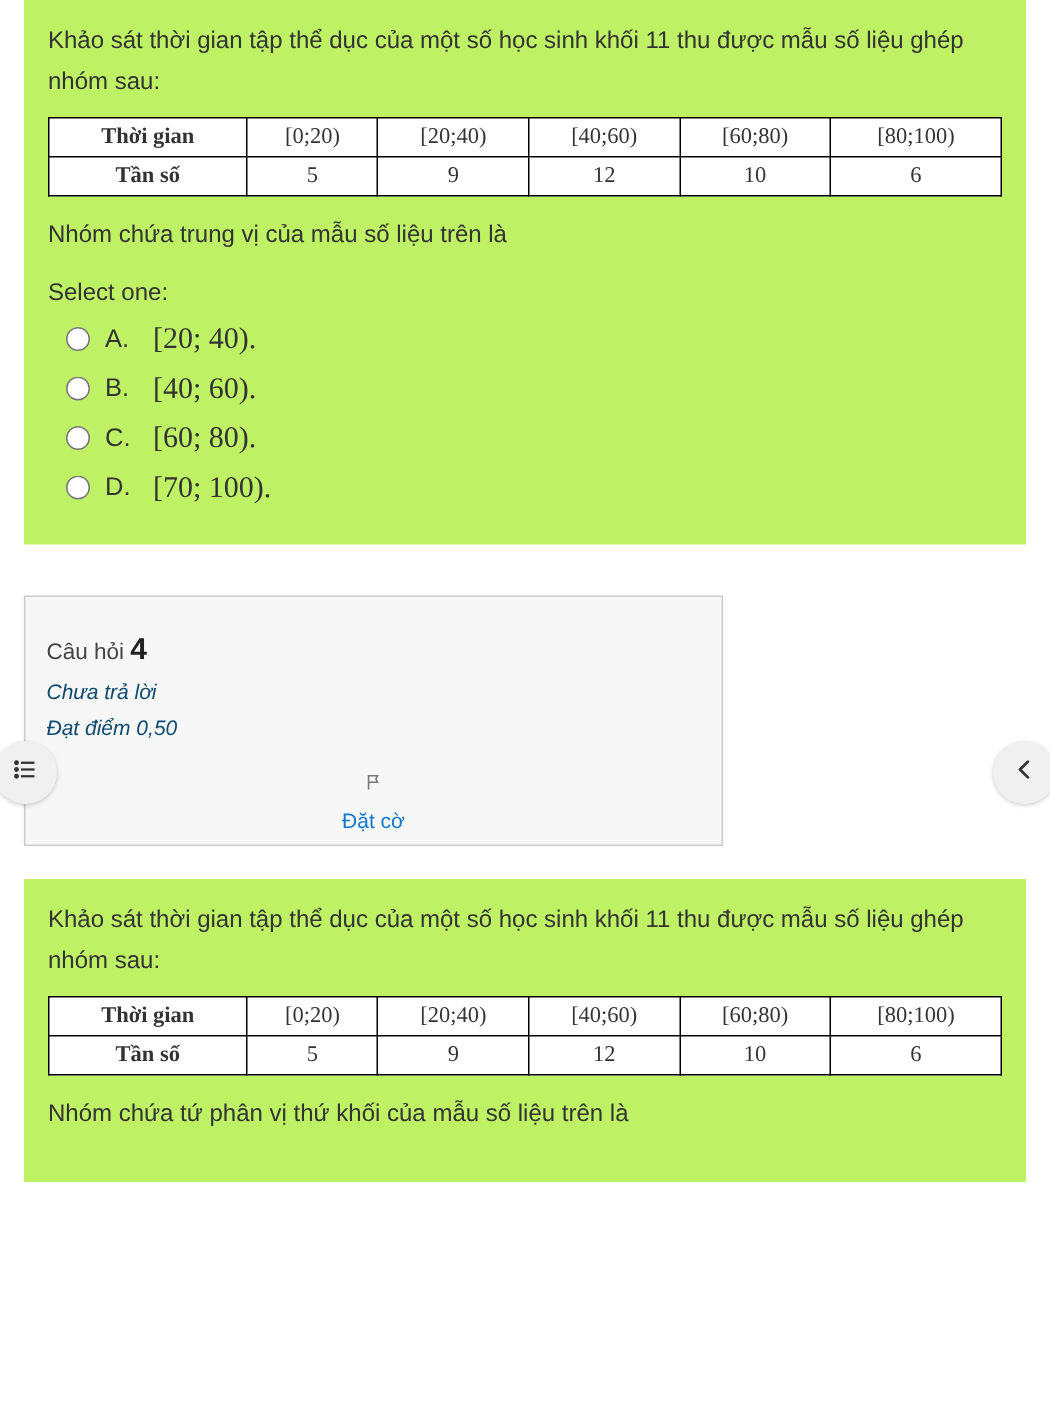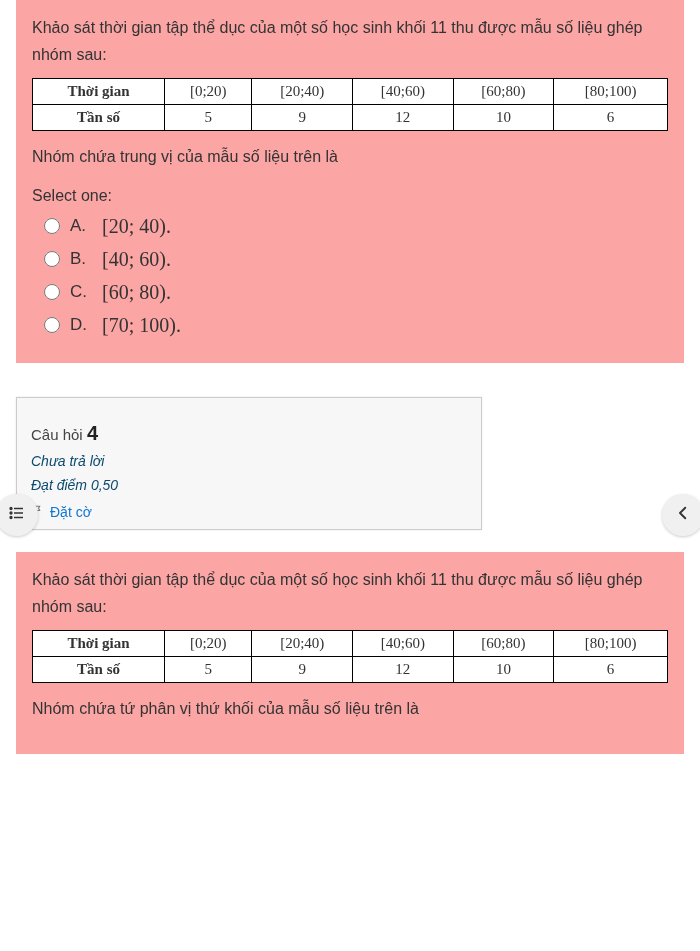--- a/index.html
+++ b/index.html
@@ -6,21 +6,21 @@
   body {
     margin: 0;
     font-family: Arial, Helvetica, sans-serif;
     font-size: 16px;
     color: #222;
     background: #fff;
     width: 700px;
     position: relative;
   }
   .question-block {
-    background: #fca5a5;
+    background: #bef264;
     padding: 14px 16px 16px 16px;
     margin: 0 16px;
     color: #333;
   }
   .q-prompt {
     line-height: 1.7;
     margin-bottom: 10px;
   }
   table.data-table {
     border-collapse: collapse;
@@ -86,24 +86,25 @@
     font-size: 20px;
     color: #222;
   }
   .info-line {
     font-size: 14px;
     color: #0c4a6e;
     margin-top: 8px;
     font-style: italic;
   }
   .flag-row {
-    margin-top: 10px;
+    margin-top: 22px;
     display: flex;
     align-items: center;
     gap: 6px;
+    flex-direction: column;
   }
   .flag-row svg { width: 13px; height: 13px; }
   .flag-link {
     color: #1177d1;
     font-size: 14px;
     text-decoration: none;
     cursor: pointer;
   }
   
   .side-btn {

